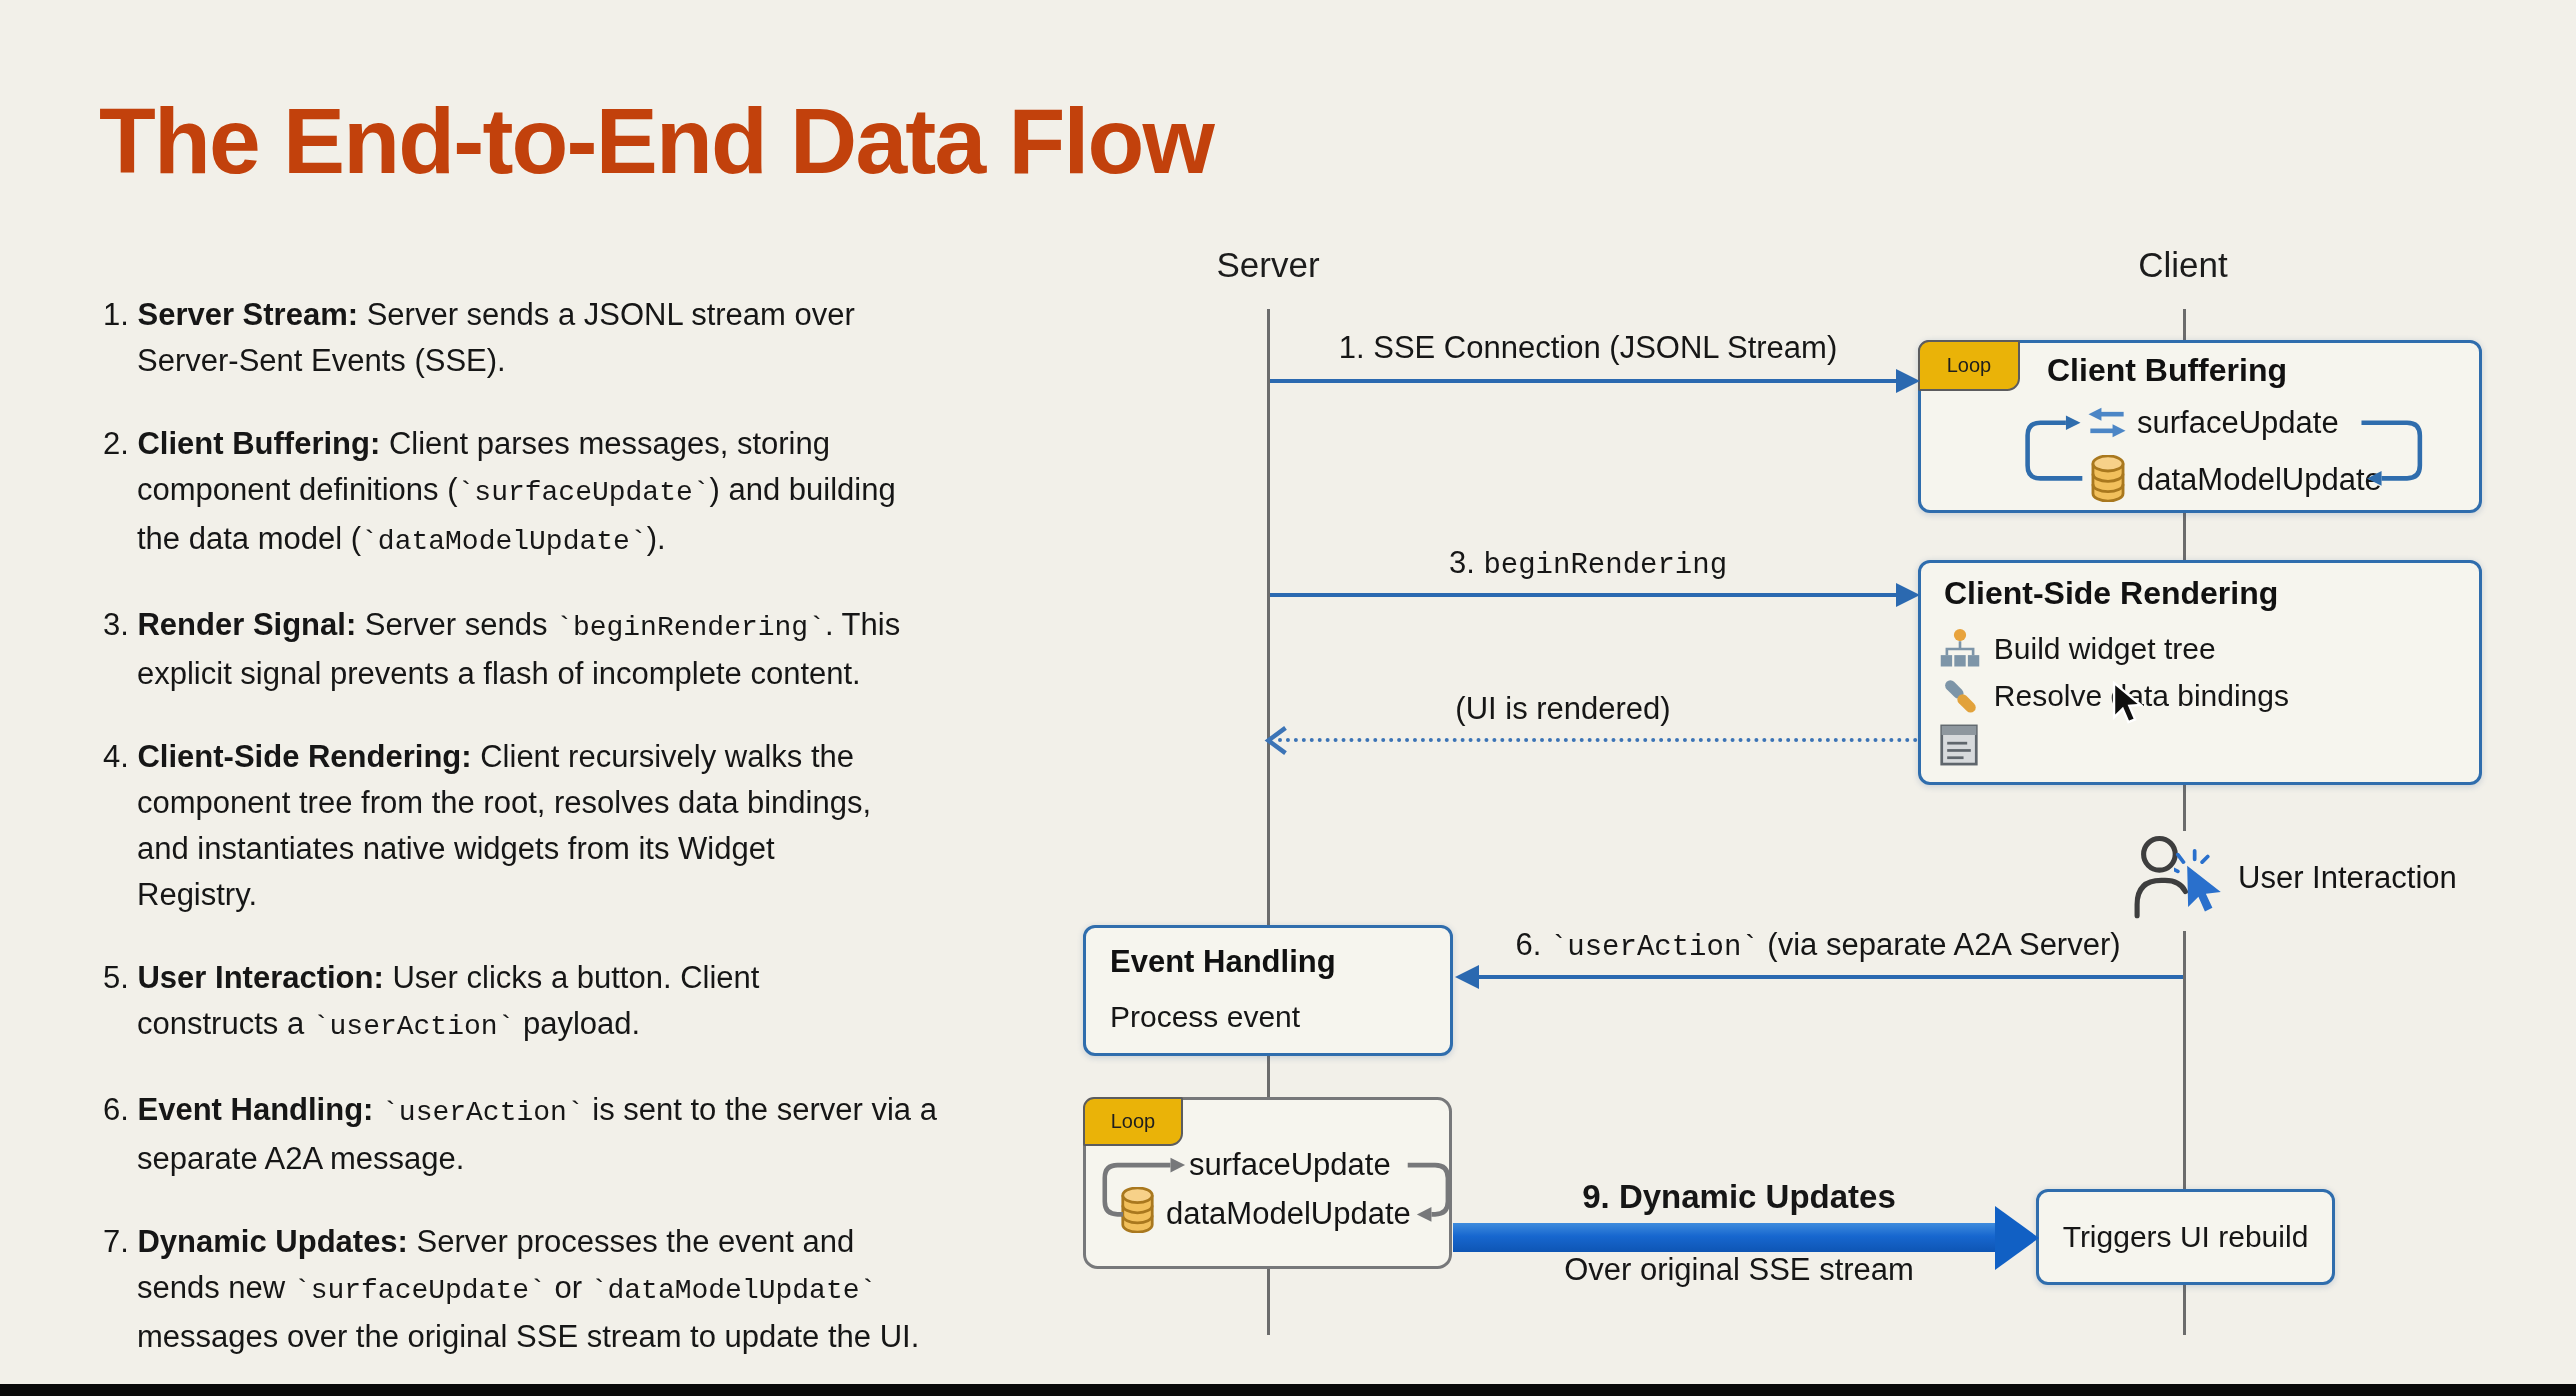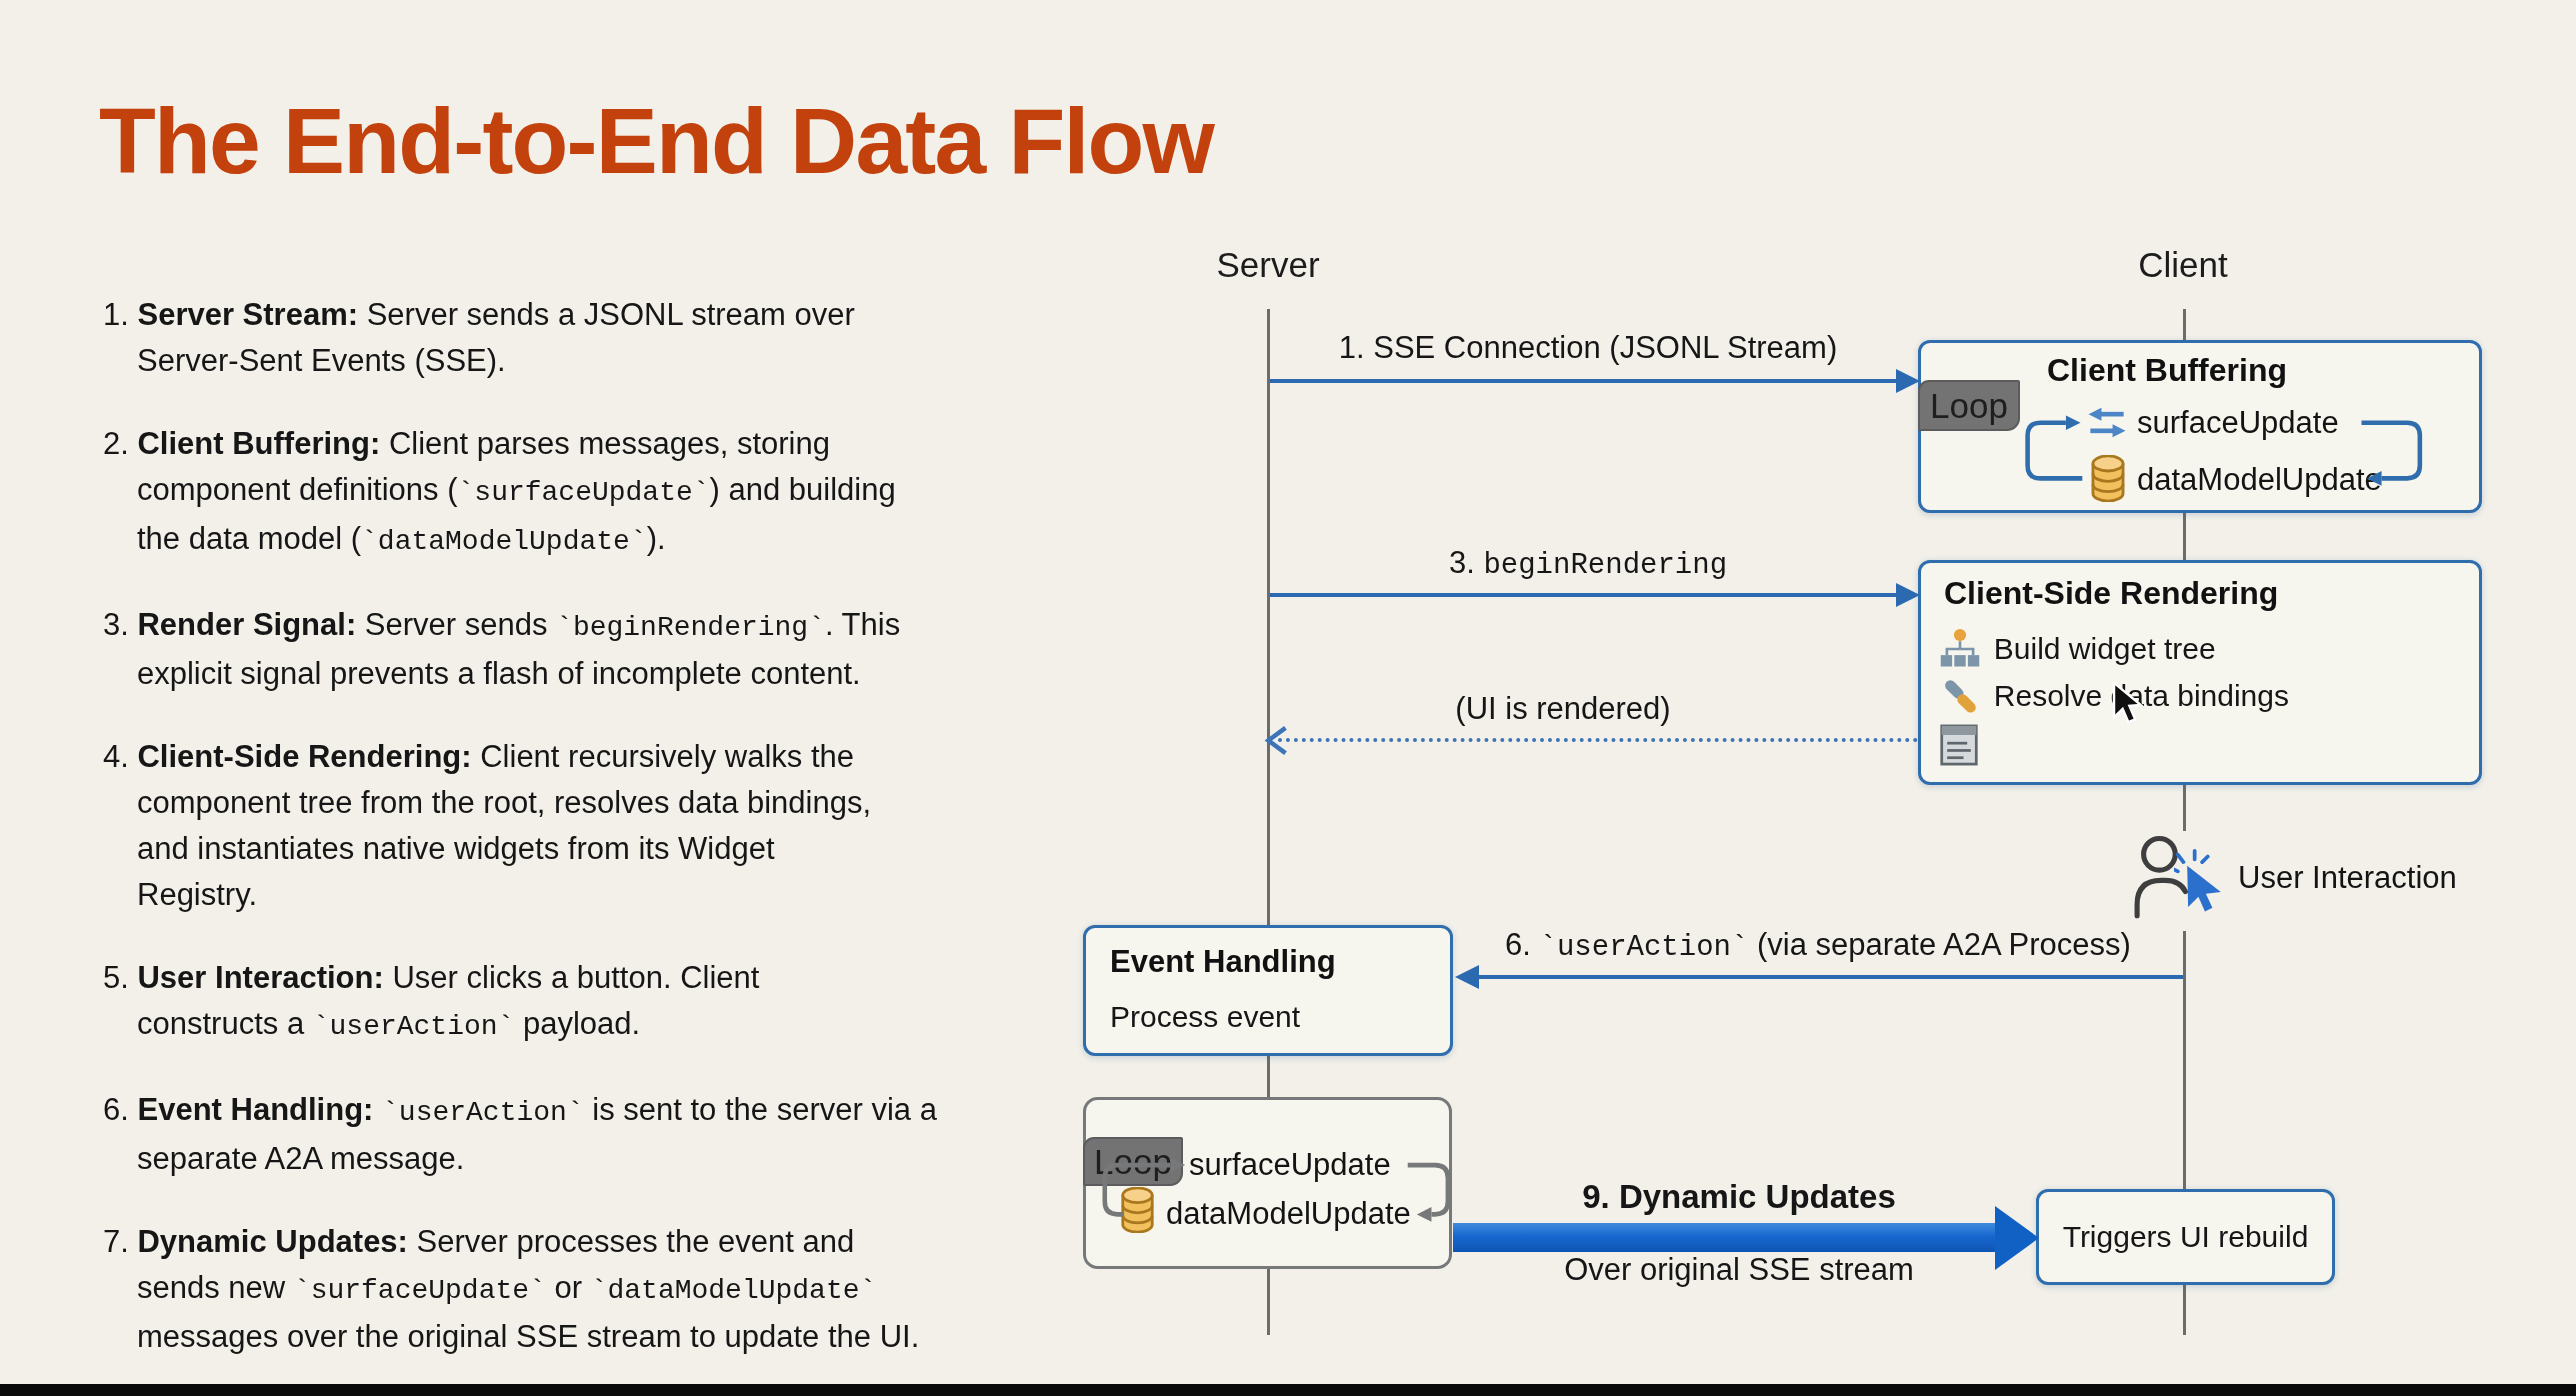--- a/index.html
+++ b/index.html
@@ -32,22 +32,22 @@
   .shaft{position:absolute;left:1453px;top:1223px;width:544px;height:29px;z-index:5;
          background:linear-gradient(180deg,#3f8cdd 0%,#1767cf 45%,#0e55b4 100%);}
   .bighead{position:absolute;left:1995px;top:1206px;width:0;height:0;z-index:5;
            border-left:44px solid #1160c4;border-top:32px solid transparent;border-bottom:32px solid transparent;}
   .mlabel-bold{font-weight:bold;font-size:33px;}
 
   
   .bluebox{position:absolute;border:3.7px solid #2f6dad;border-radius:12px;background:#f6f5ee;
            box-shadow:0 1.8px 6.4px rgba(40,80,140,.20);z-index:3;}
   .graybox{position:absolute;border:3.7px solid #77787a;border-radius:14.6px;background:#f6f5ee;z-index:3;}
-  .tab{position:absolute;z-index:4;border:2.7px solid #5c5c5e;background:#737373;color:#1e1e1e;
-       border-radius:11px 1.8px 12.8px 1.8px;font-size:35px;display:flex;align-items:center;justify-content:center;margin-top:40px;}
+  .tab{position:absolute;z-index:4;border:2.7px solid #5c5c5e;background:#eab308;color:#1e1e1e;
+       border-radius:11px 1.8px 12.8px 1.8px;font-size:20px;display:flex;align-items:center;justify-content:center;}
   .boxtitle{position:absolute;z-index:4;font-size:32px;font-weight:bold;color:#111;white-space:nowrap;}
   .boxtext{position:absolute;z-index:4;font-size:30px;color:#161616;white-space:nowrap;}
   .rowtext{position:absolute;z-index:4;font-size:31px;color:#141414;white-space:nowrap;}
   .iconbox{position:absolute;z-index:4;}
   .loopsvg{position:absolute;z-index:4;}
   .csr-item{position:absolute;z-index:4;display:flex;align-items:center;gap:12.8px;font-size:30px;white-space:nowrap;}
   .patch{position:absolute;z-index:2;background:#f2f0e9;}
 
   
   .watermark{position:absolute;top:1329px;right:33px;z-index:6;font-size:33px;font-weight:bold;
@@ -97,21 +97,21 @@
   <div class="mlabel" style="left:1588px;top:545px"><span>3. </span><span class="code">beginRendering</span></div>
 
   <div class="mdash"></div>
   <svg class="loopsvg" style="left:1263px;top:724px;z-index:5" width="27" height="33" viewBox="0 0 30 36">
     <polyline points="25,4 6,18 25,32" fill="none" stroke="#3c74b6" stroke-width="5"></polyline>
   </svg>
   <div class="mlabel" style="left:1563px;top:691px"><span>(UI is rendered)</span></div>
 
   <div class="mline" style="left:1477px;top:975px;width:706px"></div>
   <div class="head-l" style="left:1455px;top:965px"></div>
-  <div class="mlabel" style="left:1818px;top:927px"><span>6. </span><span class="code">`userAction`</span><span> (via separate A2A Process)</span></div>
+  <div class="mlabel" style="left:1818px;top:927px"><span>6. </span><span class="code">`userAction`</span><span> (via separate A2A Server)</span></div>
 
   <div class="shaft"></div>
   <div class="bighead"></div>
   <div class="mlabel mlabel-bold" style="left:1739px;top:1178px">9. Dynamic Updates</div>
   <div class="mlabel" style="left:1739px;top:1252px">Over original SSE stream</div>
 
   <div class="bluebox" style="left:1918px;top:340px;width:564px;height:173px"></div>
   <div class="tab" style="left:1918px;top:340px;width:102px;height:51px">Loop</div>
   <div class="boxtitle" style="left:2047px;top:352px">Client Buffering</div>
   <svg class="iconbox" style="left:2086px;top:404px" width="42" height="37" viewBox="0 0 44 40">

